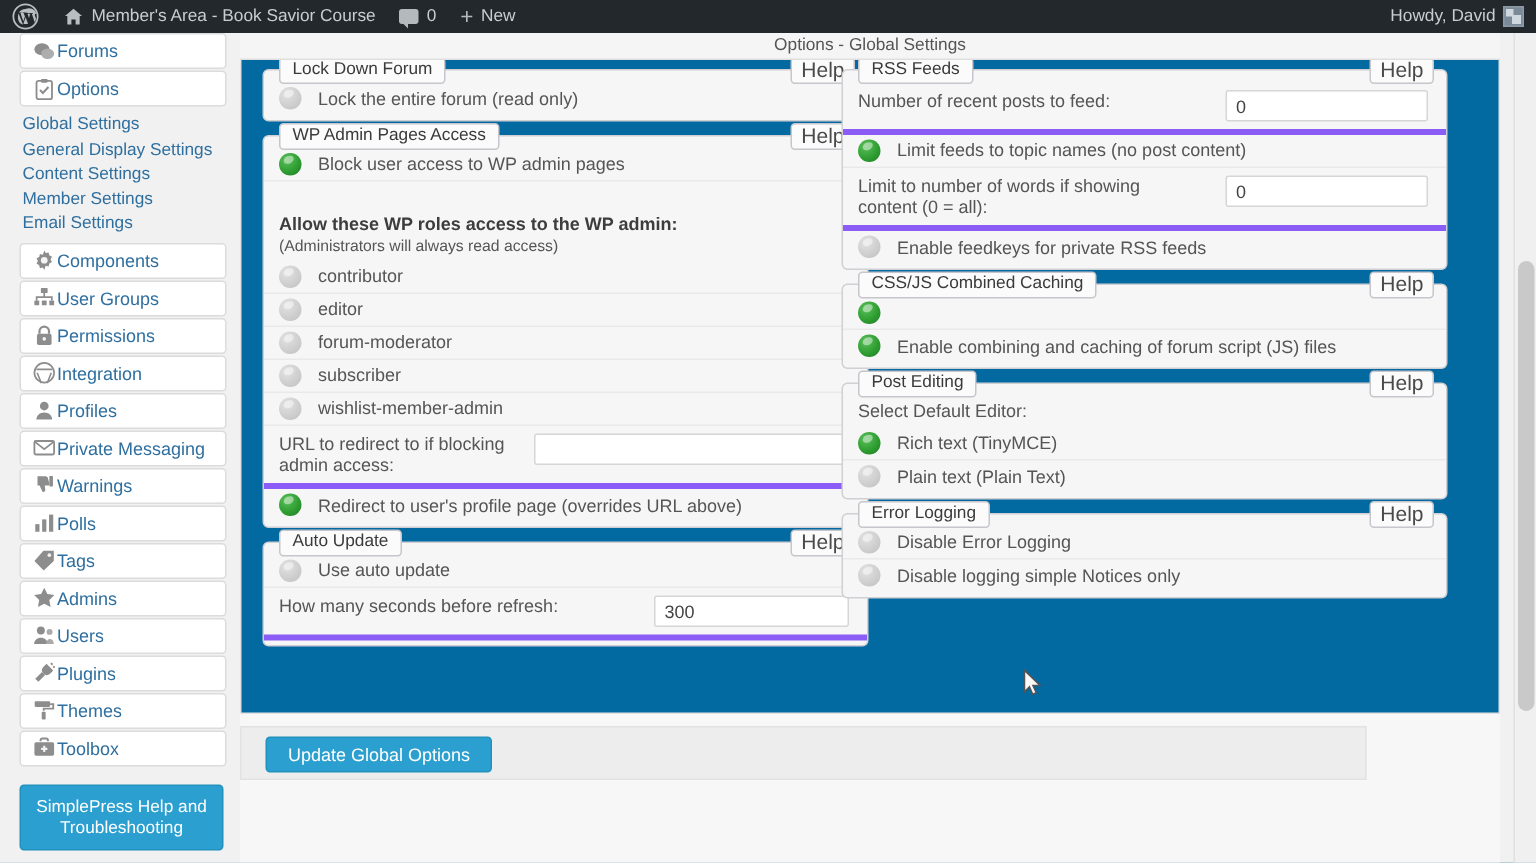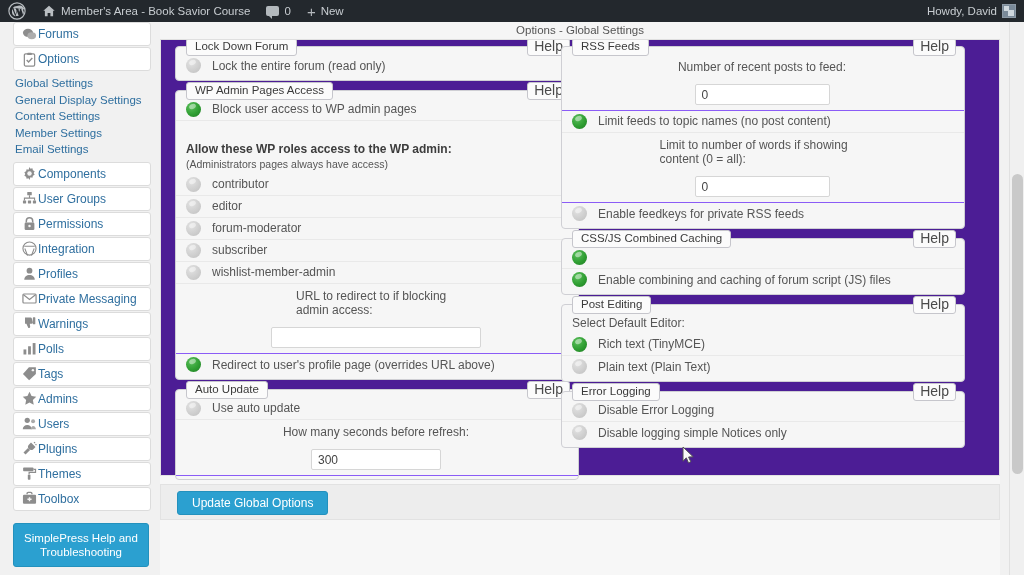--- a/index.html
+++ b/index.html
@@ -115,21 +115,21 @@
   
   #content {
     position: absolute; top: 40px; left: 160px;
     width: 840px; height: 535px;
     background: #f7f7f7;
     z-index: 4;
   }
   #panelwrap {
     position: absolute; top: 0; left: 0;
     width: 840px; height: 436px;
-    background: #4c1d95;
+    background: #0369a1;
     border: 1px solid #e2e2e2;
     border-top: none;
   }
   .col { position: absolute; top: 6px; width: 404px; }
   .col-left  { left: 14px; }
   .col-right { left: 400px; }
 
   
   .panel {
     position: relative;
@@ -207,33 +207,32 @@
     border: 1px solid #d6d6d6;
     border-radius: 2px;
     height: 21px;
     font-size: 12px;
     color: #444;
     padding: 0 6px;
     line-height: 19px;
     font-family: "Liberation Sans", sans-serif;
   }
   .row-field {
-    display: flex; align-items: center; justify-content: space-between;
+    display: flex; justify-content: space-between;
     gap: 10px;
     padding: 5px 12px 5px 10px;
-    border-bottom: 1px solid #8b5cf6;
-    flex-direction: column;
+    border-bottom: 4px solid #8b5cf6;
   }
   .row-field .row-label { flex: 1 1 auto; line-height: 14px; }
   .row-field .field { flex: 0 0 auto; }
 
   
   #submitbar {
     position: absolute; top: 444px; left: 0;
-    width: 840px; height: 36px;
+    width: 751px; height: 36px;
     background: #ededed;
     border: 1px solid #e2e2e2;
     padding-left: 42px;
   }
   #update-btn {
     position: absolute; left: 16px; top: 6px;
     height: 24px;
     padding: 0 14px;
     background: #2ba0d0;
     border: 1px solid #2391bd;
@@ -496,21 +495,21 @@
       <div class="panel">
         <div class="panel-legend">WP Admin Pages Access</div>
         <div class="panel-help">Help</div>
 
         <div class="row">
           <span class="toggle on"></span>
           <span class="row-label">Block user access to WP admin pages</span>
         </div>
 
         <div class="row-head">Allow these WP roles access to the WP admin:</div>
-        <div class="row-sub">(Administrators pages always have access)</div>
+        <div class="row-sub">(Administrators will always read access)</div>
 
         <div class="row">
           <span class="toggle off"></span>
           <span class="row-label">contributor</span>
         </div>
         <div class="row">
           <span class="toggle off"></span>
           <span class="row-label">editor</span>
         </div>
         <div class="row">

